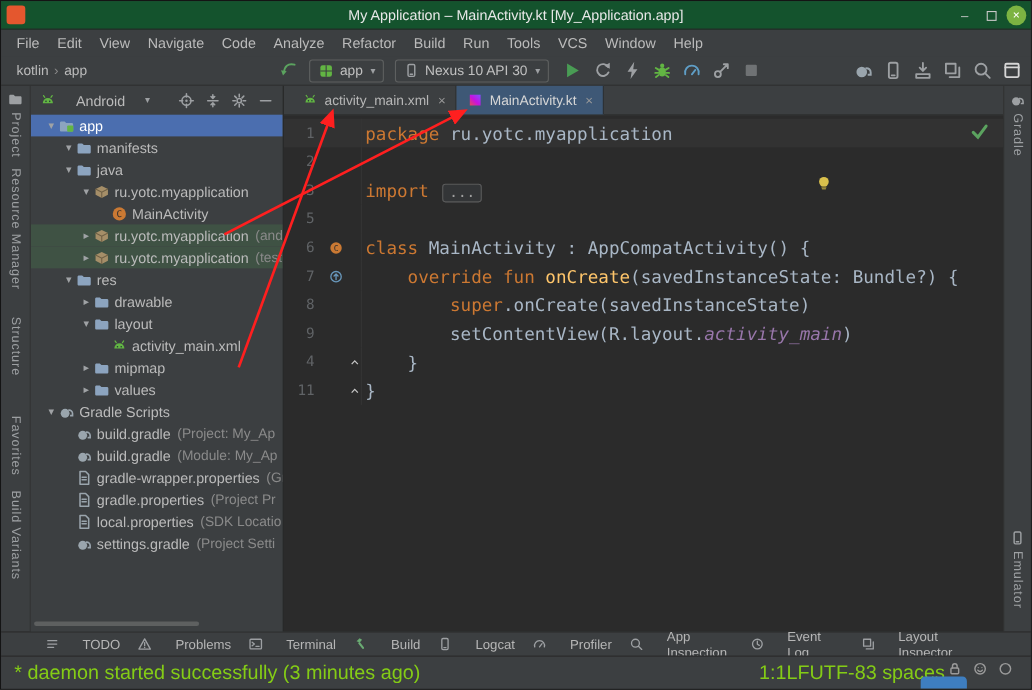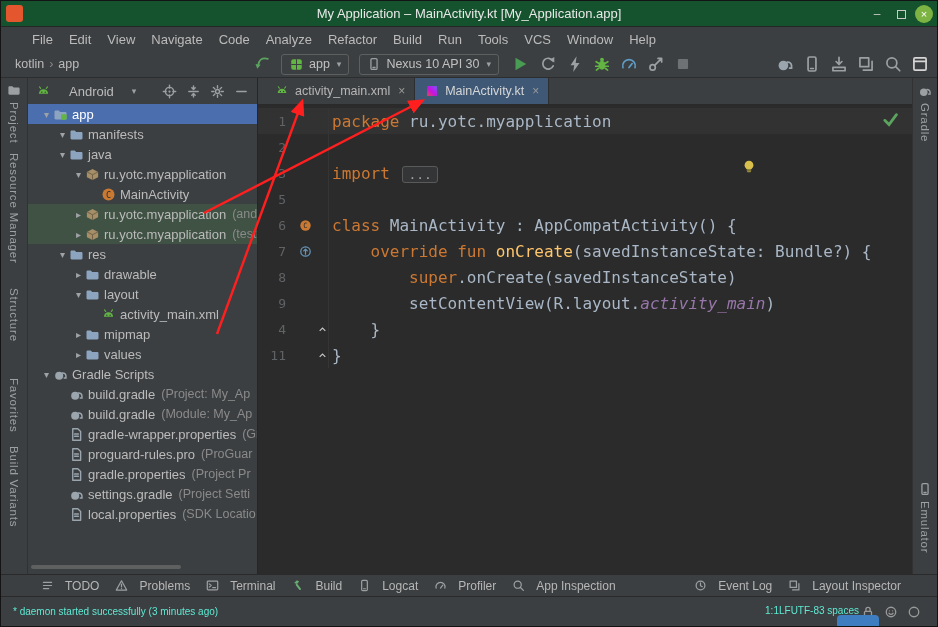--- a/index.html
+++ b/index.html
@@ -11,21 +11,21 @@
   .titlebar{height:26px;background:#14532d;border-bottom:1px solid #272727;display:flex;
     align-items:center;position:relative;flex:none}
   .app-badge{width:17px;height:17px;border-radius:3px;background:#e4572e;margin-left:5px}
   .title{position:absolute;left:80px;right:80px;text-align:center;color:#e8e8e8;font-size:13px}
   .winctl{position:absolute;right:4px;top:0;height:26px;display:flex;align-items:center;gap:4px}
   .win-btn{width:20px;height:20px;display:flex;align-items:center;justify-content:center;
     color:#c9c9c9;font-size:12px}
   .maxbox{width:9px;height:9px;border:1px solid #c9c9c9;display:inline-block}
   .win-btn.close{width:18px;height:18px;border-radius:50%;background:#7cb342;color:#fff;font-size:11px}
   
-  .menubar{height:24px;display:flex;align-items:center;padding-left:23px;flex:none;background:#3c3f41}
+  .menubar{height:24px;display:flex;align-items:center;padding-left:6px;flex:none;background:#3c3f41}
   .menu-item{padding:2px 8px;color:#bbbbbb}
   
   .toolbar{height:27px;display:flex;align-items:center;border-bottom:1px solid #2d2d2d;flex:none;background:#3c3f41}
   .navcrumb{width:252px;flex:none;padding-left:14px;display:flex;align-items:center;font-size:12.5px}
   .crumb-sep{margin:0 5px;color:#8a8a8a}
   .icx{display:inline-flex;align-items:center;justify-content:center;line-height:0}
   .dd{display:flex;align-items:center;gap:5px;border:1px solid #5e6060;border-radius:3px;height:21px;
     padding:0 7px;color:#c0c0c0;font-size:12.5px;margin-left:10px}
   .dd-arrow{color:#9da0a3;font-size:9px;margin-left:2px}
   #runBtn{margin-left:12px}
@@ -79,25 +79,25 @@
   .seg-pl{color:#a9b7c6}
   .seg-fn{color:#ffc66b}
   .seg-ref{color:#9876aa;font-style:italic}
   .seg-fold{background:#333537;border:1px solid #5a5a5a;border-radius:3px;color:#a0a0a0;
     padding:0 5px;margin-left:3px;font-size:13px}
   .insp{position:absolute;top:6px;right:13px}
   .bulb{position:absolute;top:54px;left:483px}
   
   .bottombar{height:22px;flex:none;background:#3c3f41;border-top:1px solid #2a2a2a;display:flex;
     align-items:center;font-size:12px;padding-left:32px}
-  .bitem{display:flex;align-items:center;gap:11px;padding:0 8px;height:100%;color:#b6b6b6}
+  .bitem{display:flex;align-items:center;gap:21px;padding:0 8px;height:100%;color:#b6b6b6}
   .bgroup{display:flex;align-items:center;height:100%}
   .bgroup.right{margin-left:auto;margin-right:28px}
   .statusbar{height:30px;flex:none;background:#3c3f41;border-top:1px solid #2a2a2a;display:flex;
-    align-items:center;font-size:10px;color:#5eead4;padding:0 12px;position:relative}
+    align-items:center;font-size:18px;color:#84cc16;padding:0 12px;position:relative}
   .smsg{flex:1}
   .sright{display:flex;align-items:flex-start;margin-right:4px}
   .sright .sicons{display:flex;align-items:center;gap:9px;margin-left:2px}
   .notif{position:absolute;right:58px;bottom:0;width:42px;height:11px;background:#3e7ec0;
     border-radius:4px 4px 0 0}
   .arrows{position:absolute;inset:0;z-index:99;pointer-events:none}
 </style>
 </head>
 <body>
 
@@ -493,55 +493,44 @@
             <span class="tsuffix">(Gr</span>
           </div>
           <div class="tree-row" style="padding-left: 28px;">
             <span class="chev"></span>
             <span class="icx">
               <svg width="15" height="15" viewBox="0 0 16 16" aria-hidden="true">
                 <path d="M4 1.8h5.4l3 3v9.4H4Z" fill="none" stroke="#9aa5ad" stroke-width="1.5" stroke-linecap="round" stroke-linejoin="round"></path>
                 <path d="M6 7.4h4M6 9.8h4" fill="none" stroke="#9aa5ad" stroke-width="1.5" stroke-linecap="round" stroke-linejoin="round"></path>
               </svg>
             </span>
-            <span class="tlabel">proguard-rules.pro</span>
-            <span class="tsuffix">(ProGuar</span>
+            <span class="tlabel">gradle.properties</span>
+            <span class="tsuffix">(Project Pr</span>
           </div>
           <div class="tree-row" style="padding-left: 28px;">
             <span class="chev"></span>
             <span class="icx">
               <svg width="15" height="15" viewBox="0 0 16 16" aria-hidden="true">
                 <path d="M4 1.8h5.4l3 3v9.4H4Z" fill="none" stroke="#9aa5ad" stroke-width="1.5" stroke-linecap="round" stroke-linejoin="round"></path>
                 <path d="M6 7.4h4M6 9.8h4" fill="none" stroke="#9aa5ad" stroke-width="1.5" stroke-linecap="round" stroke-linejoin="round"></path>
               </svg>
             </span>
-            <span class="tlabel">gradle.properties</span>
-            <span class="tsuffix">(Project Pr</span>
+            <span class="tlabel">local.properties</span>
+            <span class="tsuffix">(SDK Locatio</span>
           </div>
           <div class="tree-row" style="padding-left: 28px;">
             <span class="chev"></span>
             <span class="icx">
               <svg width="15" height="15" viewBox="0 0 16 16" aria-hidden="true">
                 <circle cx="6.6" cy="9.3" r="4.3" fill="#9aa5ad"></circle>
                 <path d="M9.6 6.4c2.4-.5 4.2 1 4.2 3.2v2h-2.4" fill="none" stroke="#9aa5ad" stroke-width="1.6"></path>
               </svg>
             </span>
             <span class="tlabel">settings.gradle</span>
             <span class="tsuffix">(Project Setti</span>
-          </div>
-          <div class="tree-row" style="padding-left: 28px;">
-            <span class="chev"></span>
-            <span class="icx">
-              <svg width="15" height="15" viewBox="0 0 16 16" aria-hidden="true">
-                <path d="M4 1.8h5.4l3 3v9.4H4Z" fill="none" stroke="#9aa5ad" stroke-width="1.5" stroke-linecap="round" stroke-linejoin="round"></path>
-                <path d="M6 7.4h4M6 9.8h4" fill="none" stroke="#9aa5ad" stroke-width="1.5" stroke-linecap="round" stroke-linejoin="round"></path>
-              </svg>
-            </span>
-            <span class="tlabel">local.properties</span>
-            <span class="tsuffix">(SDK Locatio</span>
           </div>
         </div>
       <div class="hthumb"></div>
     </div>
 
     <div class="editor-area">
       <div class="tabs" id="tabs">
           <div class="tab">
             <span class="icx">
               <svg width="14" height="14" viewBox="0 0 16 16" aria-hidden="true">

